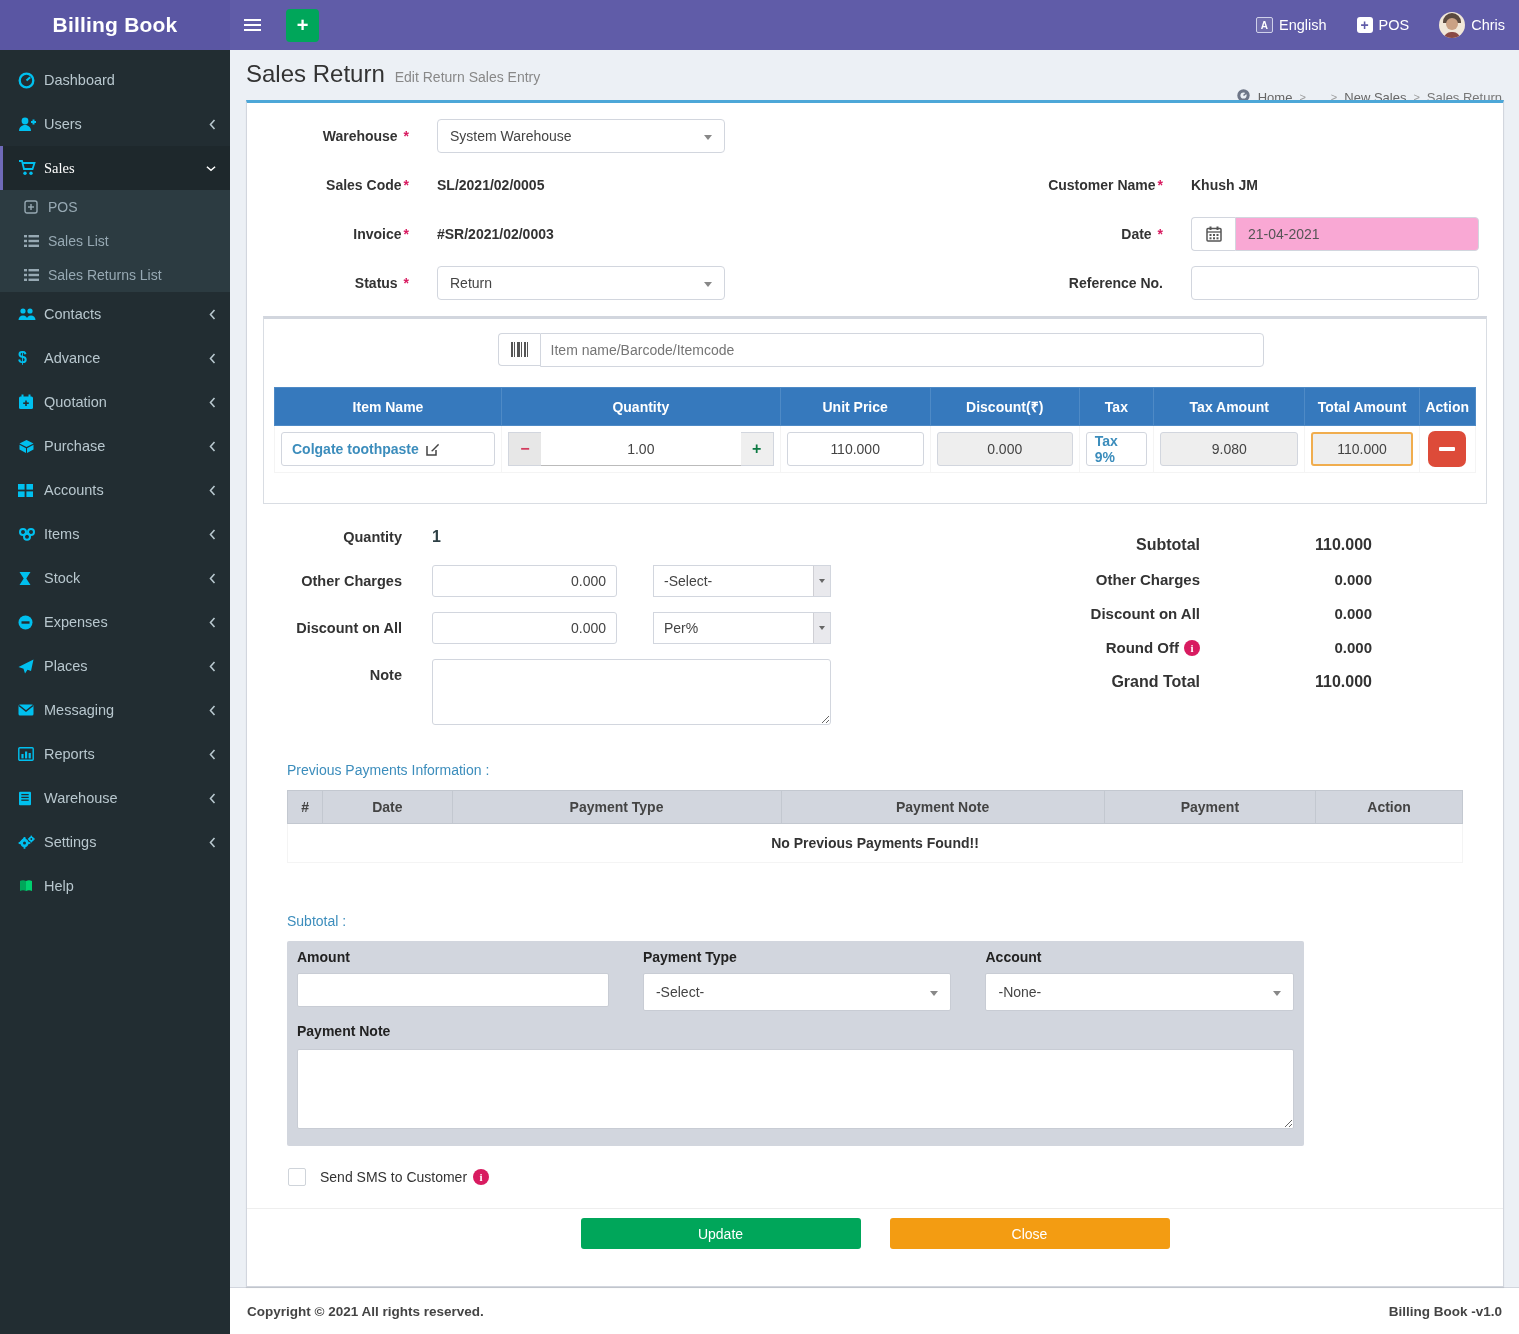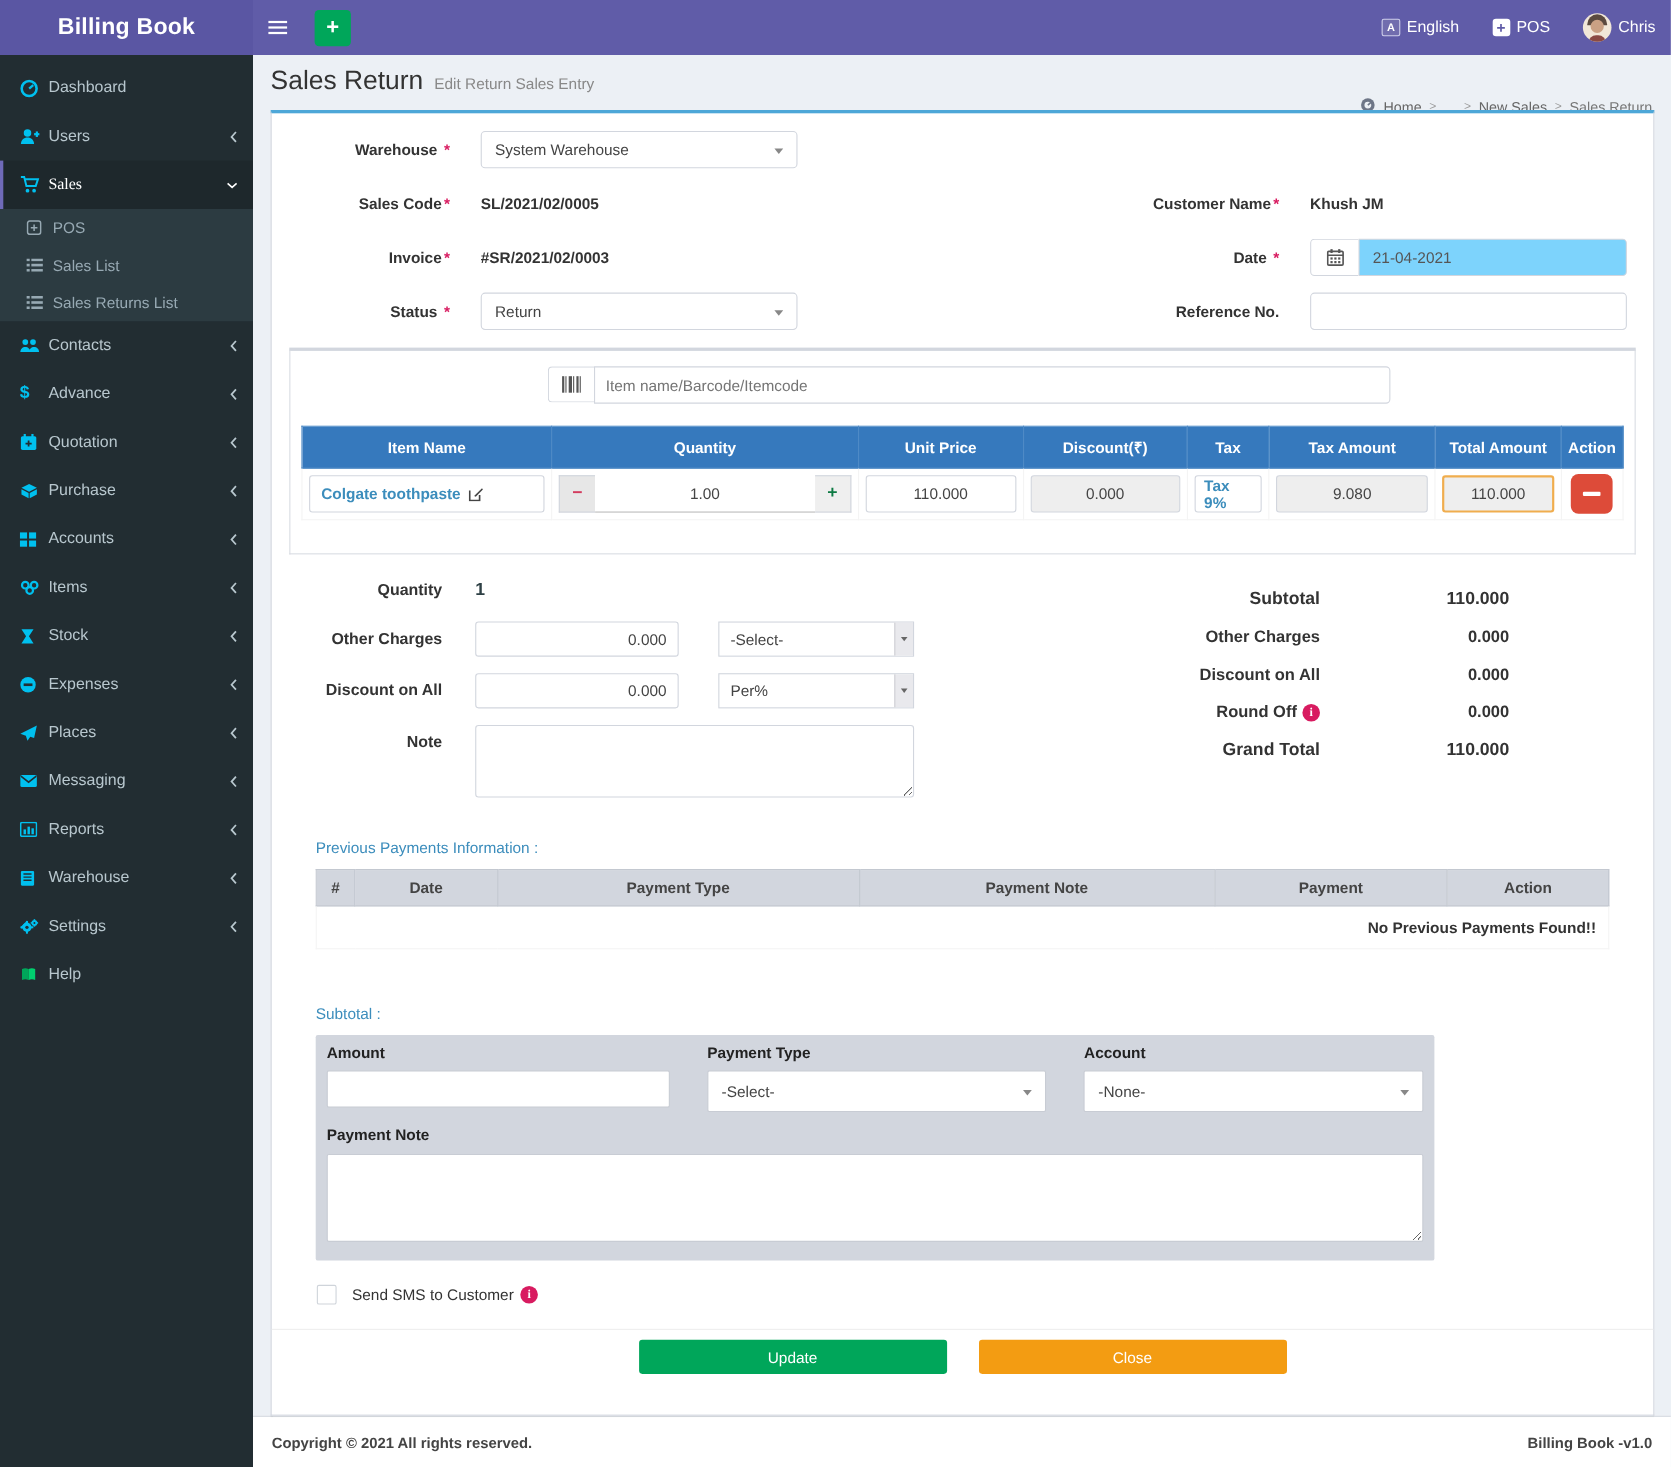--- a/index.html
+++ b/index.html
@@ -65,21 +65,21 @@
   .req { color:#d81b60; margin-left:2px; font-weight:bold; }
   .f-text { font-weight:bold; font-size:14px; color:#333; }
   .sel-box { height:34px; border:1px solid #d2d6de; border-radius:4px; background:#fff; display:flex; align-items:center;
              padding:0 12px; cursor:pointer; position:relative; font-size:14px; color:#444; }
   .caret { position:absolute; right:12px; top:15px; width:0; height:0; border-left:4px solid transparent; border-right:4px solid transparent; border-top:5px solid #888; }
   .inp { height:34px; width:100%; border:1px solid #d2d6de; border-radius:4px; background:#fff; padding:0 10px; font-size:14px;
          font-family:"Liberation Sans", sans-serif; color:#444; outline:none; }
   .input-group { display:flex; height:34px; }
   .ig-addon { width:44px; border:1px solid #d2d6de; border-right:none; border-radius:4px 0 0 4px; background:#fff;
               display:flex; align-items:center; justify-content:center; }
-  .ig-input { flex:1; border:1px solid #d2d6de; border-radius:0 4px 4px 0; background:#7dd3fc; padding:0 12px; font-size:14px; color:#555;
+  .ig-input { flex:1; border:1px solid #d2d6de; border-radius:0 4px 4px 0; background:#f9a8d4; padding:0 12px; font-size:14px; color:#555;
               font-family:"Liberation Sans", sans-serif; }
 
   
   .items-box { margin:4px 16px 0 16px; border:1px solid #d9dde3; border-top:3px solid #d2d6de; height:188px; padding:14px 10px 0 10px; }
   .search-row { display:flex; margin-left:224px; width:766px; height:33px; }
   .items-table { width:100%; border-collapse:collapse; margin-top:21px; }
   .items-table th { background:#3679bd; color:#fff; font-size:14px; font-weight:bold; text-align:center; padding:9px 4px;
                     border:1px solid #4e8ac6; }
   .items-table td { border:1px solid #f4f4f4; padding:5px 6px; vertical-align:middle; }
   .cell-input { height:34px; border:1px solid #d2d6de; border-radius:3px; background:#fff; display:flex; align-items:center;
@@ -120,21 +120,21 @@
   .t-lbl { font-weight:bold; font-size:15px; color:#333; display:flex; align-items:center; gap:5px; }
   .t-val { width:172px; text-align:right; font-weight:bold; font-size:15px; color:#333; }
   .t-row.big .t-lbl, .t-row.big .t-val { font-size:16px; }
   .info-ico { width:16px; height:16px; border-radius:50%; background:#d81b60; color:#fff; font-size:11px; font-weight:bold;
               display:inline-flex; align-items:center; justify-content:center; font-family:"Liberation Serif", serif; }
 
   
   .section-heading { color:#3c8dbc; font-size:14px; margin:22px 0 12px 40px; }
   .pp-table { width:1176px; margin-left:40px; border-collapse:collapse; }
   .pp-table th { background:#d2d6de; color:#444; font-weight:bold; font-size:14px; text-align:center; padding:8px 6px; border:1px solid #c3c8d0; }
-  .pp-table td { border:1px solid #f4f4f4; padding:11px; text-align:right; font-weight:bold; font-size:14px; color:#333; }
+  .pp-table td { border:1px solid #f4f4f4; padding:11px; text-align:center; font-weight:bold; font-size:14px; color:#333; }
 
   
   .pay-panel { width:1017px; margin-left:40px; background:#d2d6de; border-radius:2px; padding:8px 10px 14px 10px; }
   .pay-grid { display:flex; gap:34px; }
   .pay-col label { display:block; font-weight:bold; font-size:14px; margin-bottom:8px; color:#222; }
   .pay-col.c1 { width:364px; } .pay-col.c2 { width:360px; } .pay-col.c3 { width:360px; }
   .pay-inp { width:100%; height:34px; border:1px solid #c8ccd4; border-radius:2px; background:#fff; outline:none; padding:0 10px;
              font-family:"Liberation Sans", sans-serif; }
   .sel2 { width:100%; height:38px; background:#fff; border:1px solid #c8ccd4; border-radius:2px; display:flex; align-items:center;
           padding:0 12px; color:#444; position:relative; cursor:pointer; }

